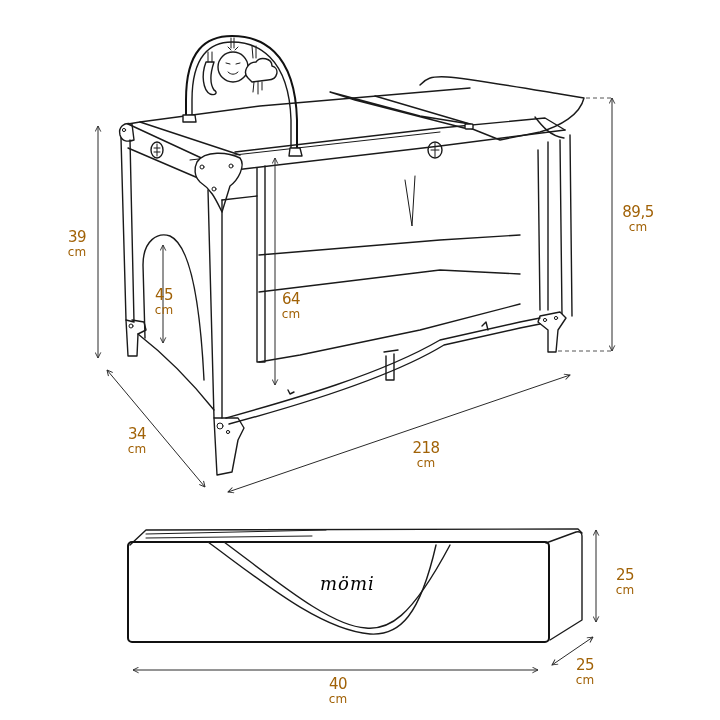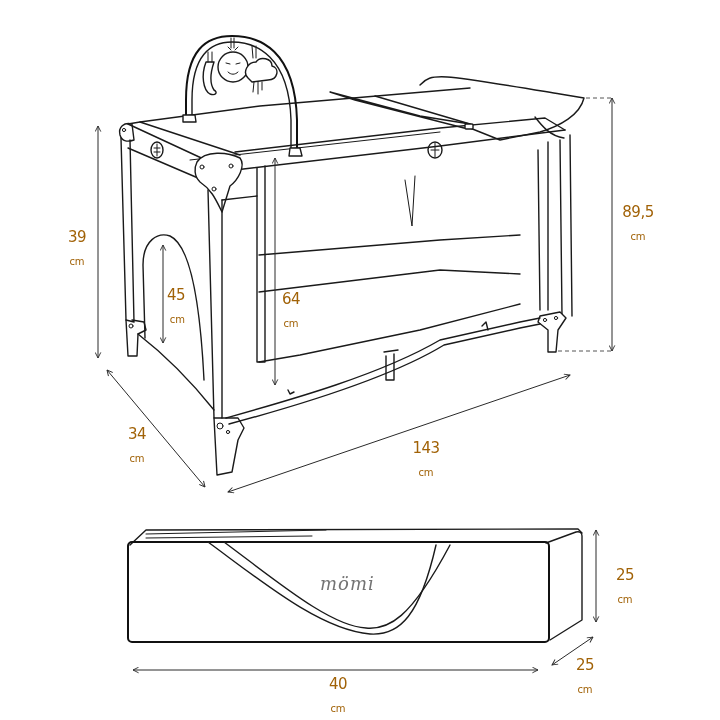--- a/index.html
+++ b/index.html
@@ -6,22 +6,22 @@
   body { width:720px; height:720px; position:relative; overflow:hidden; font-family:"DejaVu Sans", sans-serif; }
   #drawing { position:absolute; left:0; top:0; width:720px; height:720px; }
   .ln { fill:none; stroke:#1a1a1a; stroke-width:1.4; stroke-linejoin:round; stroke-linecap:round; }
   .lnt { fill:none; stroke:#1a1a1a; stroke-width:1; stroke-linejoin:round; stroke-linecap:round; }
   .lnb { fill:none; stroke:#111; stroke-width:2; stroke-linejoin:round; stroke-linecap:round; }
   .dim { fill:none; stroke:#2a2a2a; stroke-width:1; }
   .dash { fill:none; stroke:#555; stroke-width:1; stroke-dasharray:4 3; }
   .wf { fill:#ffffff; }
   .label { position:absolute; text-align:center; color:#a16207; line-height:1; }
   .label .v { display:block; font-size:15px; letter-spacing:-0.5px; }
-  .label .u { display:block; font-size:10px; margin-top:12px; }
-  .brand { position:absolute; left:320px; top:573px; font-family:"DejaVu Serif", serif; font-size:18px; color:#737373; letter-spacing:1px; font-style:italic; }
+  .label .u { display:block; font-size:12px; margin-top:1px; }
+  .brand { position:absolute; left:320px; top:573px; font-family:"DejaVu Serif", serif; font-size:18px; color:#000000; letter-spacing:1px; font-style:italic; }
 </style>
 </head>
 <body>
 
 <svg id="drawing" viewBox="0 0 720 720" xmlns="http://www.w3.org/2000/svg">
   <defs>
     <marker id="ah" viewBox="0 0 10 10" refX="9" refY="5" markerWidth="7" markerHeight="7" orient="auto-start-reverse">
       <path d="M1,1 L9,5 L1,9" fill="none" stroke="#2a2a2a" stroke-width="1.3"></path>
     </marker>
   </defs>
@@ -152,38 +152,38 @@
     <line class="dim" x1="552" y1="665" x2="593" y2="637" marker-start="url(#ah)" marker-end="url(#ah)"></line>
   </g>
 </svg>
 
 <div class="brand">mömi</div>
 
 <div class="label" style="left:62px; top:230px; width:30px;">
   <span class="v">39</span>
   <span class="u">cm</span>
 </div>
-<div class="label" style="left:155px; top:288px; width:30px;text-align:right;">
+<div class="label" style="left:149px; top:288px; width:30px;">
   <span class="v">45</span>
   <span class="u">cm</span>
 </div>
 <div class="label" style="left:276px; top:292px; width:30px;">
   <span class="v">64</span>
   <span class="u">cm</span>
 </div>
 <div class="label" style="left:618px; top:205px; width:40px;">
   <span class="v">89,5</span>
   <span class="u">cm</span>
 </div>
 <div class="label" style="left:122px; top:427px; width:30px;">
   <span class="v">34</span>
   <span class="u">cm</span>
 </div>
 <div class="label" style="left:408px; top:441px; width:36px;">
-  <span class="v">143</span>
+  <span class="v">218</span>
   <span class="u">cm</span>
 </div>
 
 <div class="label" style="left:320px; top:677px; width:36px;">
   <span class="v">40</span>
   <span class="u">cm</span>
 </div>
 <div class="label" style="left:610px; top:568px; width:30px;">
   <span class="v">25</span>
   <span class="u">cm</span>

